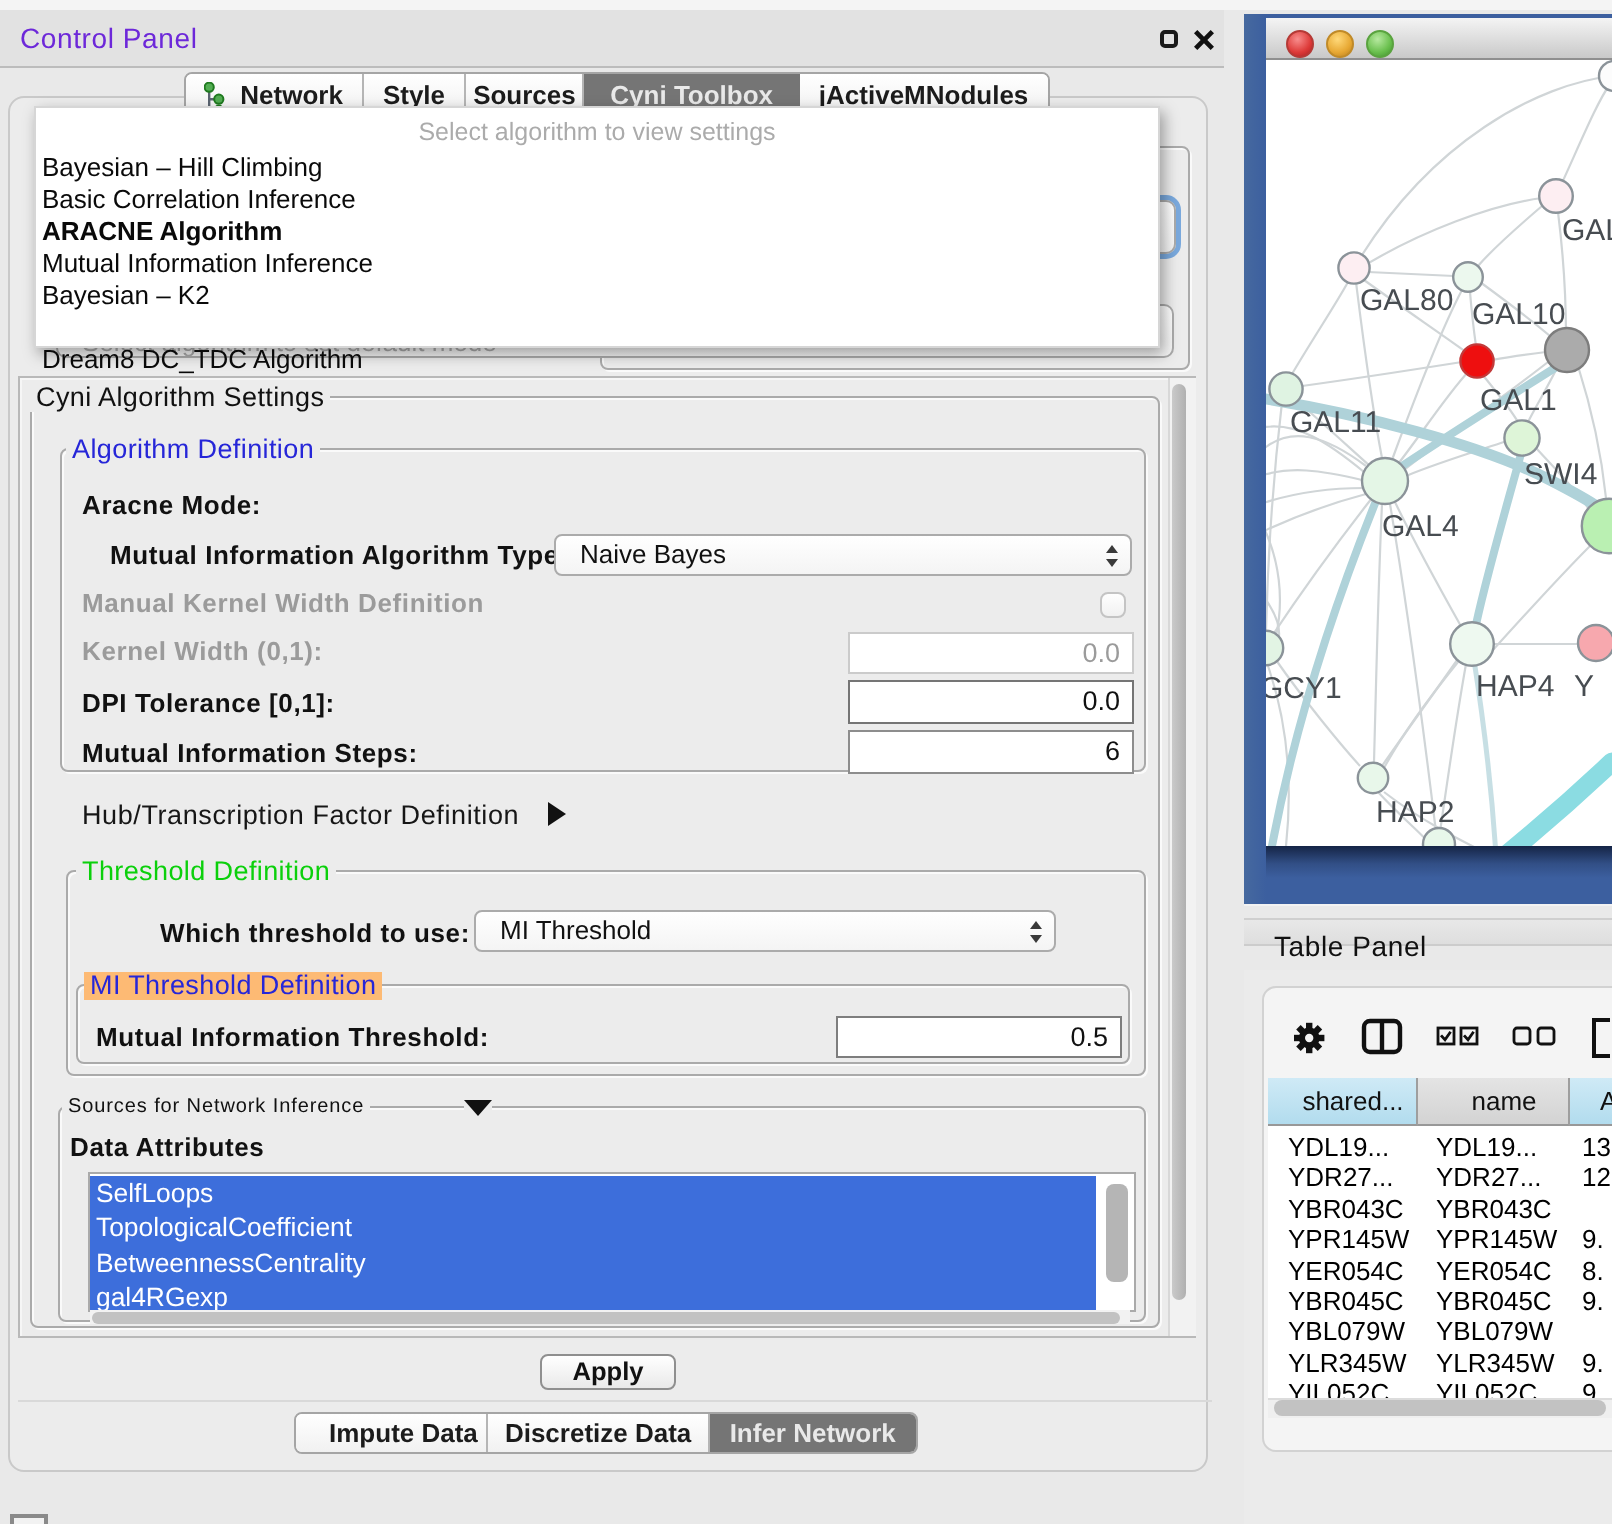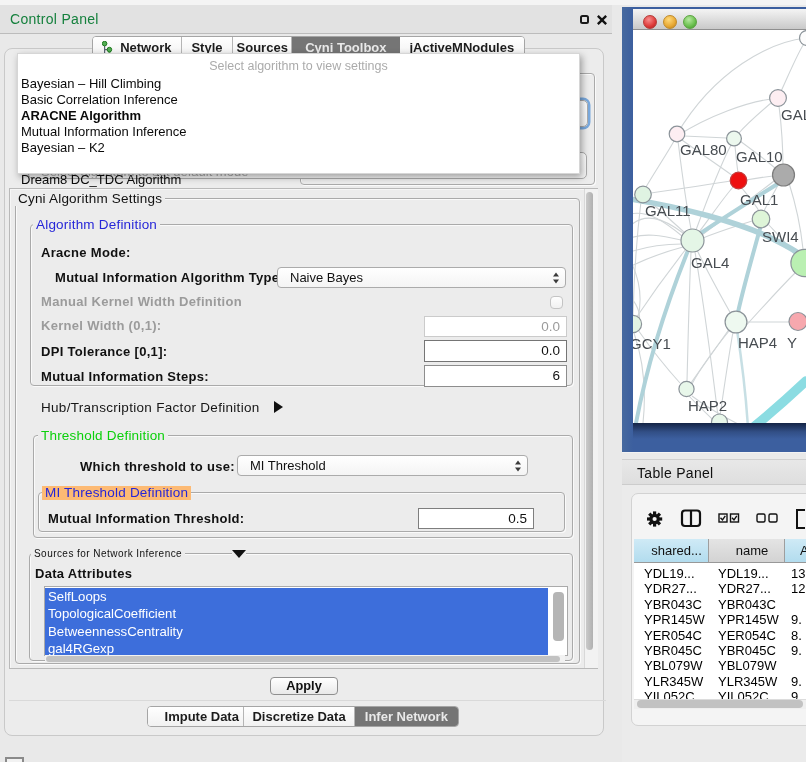--- a/index.html
+++ b/index.html
@@ -1,21 +1,21 @@
 <!DOCTYPE html>
 <html><head><meta charset="utf-8">
 <style>
 html,body{margin:0;padding:0;}
 body{width:806px;height:762px;overflow:hidden;font-family:"Liberation Sans",sans-serif;background:#e9e9e9;}
 #stage{position:absolute;left:0;top:0;width:806px;height:762px;overflow:hidden;}
 .abs{position:absolute;}
 
 #topstrip{left:0;top:0;width:806px;height:5px;background:#f4f4f4;}
 #titlebar{left:0;top:5px;width:612px;height:28px;background:#e2e2e2;border-bottom:1px solid #bcbcbc;}
-#titlebar .t{position:absolute;left:10px;top:6px;font-size:14px;letter-spacing:.3px;color:#15803d;}
+#titlebar .t{position:absolute;left:10px;top:6px;font-size:14px;letter-spacing:.3px;color:#6d28d9;}
 #winbtn-sq{left:580px;top:15px;width:5px;height:5px;border:2px solid #1a1a1a;border-radius:2.5px;}
 
 
 #leftbg{left:0;top:34px;width:609px;height:728px;background:#e9e9e9;}
 
 #container{left:4px;top:48px;width:600px;height:688px;background:#ececec;border:1px solid #c9c9c9;border-radius:8px;box-sizing:border-box;}
 
 .tabbar{background:#fcfcfc;border:1px solid #a5a5a5;border-radius:4px;display:flex;box-sizing:border-box;overflow:hidden;}
 #toptabs{left:92px;top:36px;width:433px;height:22px;}
 .tab{display:flex;align-items:center;justify-content:center;font-size:13px;font-weight:bold;color:#1c1c1c;border-right:1px solid #b5b5b5;box-sizing:border-box;background:linear-gradient(#ffffff,#f1f1f1);}
@@ -47,21 +47,21 @@
 #popup .hint{position:absolute;top:5px;left:0;width:100%;text-align:center;color:#ababab;font-size:12.5px;}
 #popup .it{position:absolute;left:3px;font-size:13px;color:#0a0a0a;white-space:nowrap;}
 
 #bl-square{left:5px;top:757px;width:19px;height:10px;border:2px solid #8a8a8a;background:#f2f2f2;box-sizing:border-box;}
 
 #bluedesk{left:622px;top:7px;width:184px;height:446px;background:linear-gradient(90deg,#46699f 0%,#3c5f9f 6%,#3c5f9f 100%);}
 #nettitle{left:633px;top:9px;width:173px;height:21px;background:linear-gradient(#f4f4f4,#c9c9c9);border-bottom:1px solid #8f8f8f;box-sizing:border-box;}
 .light{position:absolute;top:6px;width:12px;height:12px;border-radius:50%;}
 #canvaswrap{left:633px;top:30px;width:173px;height:393px;background:#ffffff;overflow:hidden;}
 #canvshadow{left:633px;top:423px;width:173px;height:16px;background:linear-gradient(rgba(14,26,54,.85),rgba(30,48,86,.35) 55%,rgba(60,95,159,0));}
-#tptitle{left:622px;top:459px;width:184px;height:26px;background:linear-gradient(#e8e8e8,#dedede);border-top:1px solid #cfcfcf;border-bottom:1px solid #cccccc;box-sizing:border-box;}
+#tptitle{left:622px;top:459px;width:184px;height:14px;background:linear-gradient(#e8e8e8,#dedede);border-top:1px solid #cfcfcf;border-bottom:1px solid #cccccc;box-sizing:border-box;}
 #tptitle .t{position:absolute;left:15px;top:5px;font-size:14px;letter-spacing:.3px;color:#111;}
 #tpbg{left:622px;top:485px;width:184px;height:279px;background:#ebebeb;}
 #tablebox{left:631px;top:493px;width:190px;height:233px;background:#f4f4f4;border:1px solid #d2d2d2;border-radius:7px;box-sizing:border-box;}
 #tbl{left:634px;top:539px;width:172px;height:174px;background:#fff;overflow:hidden;}
 .hcell{position:absolute;top:0;height:24px;border-right:1px solid #9e9e9e;border-bottom:1px solid #989898;box-sizing:border-box;text-align:center;font-size:13px;color:#111;line-height:23px;padding-left:11px;}
 .hblue{background:linear-gradient(#cfeaf6,#b2dcee);}
 .hgray{background:linear-gradient(#e4e4e4,#d3d3d3);}
 .trow{position:absolute;font-size:13px;color:#000;white-space:nowrap;}
 #hscroll{left:634px;top:699px;width:172px;height:10px;background:#efefef;border-top:1px solid #dcdcdc;box-sizing:border-box;}
 #hthumb{left:637px;top:700px;width:166px;height:8px;background:#c2c2c2;border-radius:4px;}
@@ -111,21 +111,21 @@
   <div class="gb-label green" style="left:38px;top:429px;">Threshold Definition</div>
   <div class="lbl" style="left:80px;top:459px;">Which threshold to use:</div>
   <div class="combo" style="left:237px;top:455px;width:291px;height:21px;">
       <span class="txt">MI Threshold</span>
       <span class="arr"></span>
     </div>
 
   <div class="abs gb" style="left:38px;top:492px;width:527px;height:40px;"></div>
   <div class="gb-label blue" style="left:42px;top:486px;background:#fdba74;">MI Threshold Definition</div>
   <div class="lbl" style="left:48px;top:511px;">Mutual Information Threshold:</div>
-  <div class="field" style="left:418px;top:508px;width:116px;height:21px;border:1px solid #7e7e7e;line-height:19px;font-size:13.5px;">0.5</div>
+  <div class="field" style="left:418px;top:508px;width:143px;height:21px;border:1px solid #7e7e7e;line-height:19px;font-size:13.5px;">0.5</div>
 
   <div class="abs gb" style="left:29px;top:553px;width:544px;height:108px;"></div>
   <div class="gb-label" style="left:31px;top:547px;font-size:10px;letter-spacing:.45px;">Sources for Network Inference</div>
   <div class="abs" style="left:232px;top:550px;width:0;height:0;border-left:7px solid transparent;border-right:7px solid transparent;border-top:8px solid #111;background:#ececec;"></div>
   <div class="lbl" style="left:35px;top:566px;font-size:13px;">Data Attributes</div>
 
   <div class="abs" style="left:44px;top:586px;width:524px;height:70px;background:#fff;border:1px solid #aaa;box-sizing:border-box;"></div>
   <div class="abs" style="left:45px;top:588px;width:503px;height:67px;background:#3d6edb;"></div>
   <div class="abs" style="left:48px;top:588px;font-size:13.2px;color:#fff;line-height:17.3px;">SelfLoops<br>TopologicalCoefficient<br>BetweennessCentrality<br>gal4RGexp</div>
   <div class="vthumb abs" style="left:553px;top:592px;width:11px;height:49px;background:#b5b5b5;"></div>

